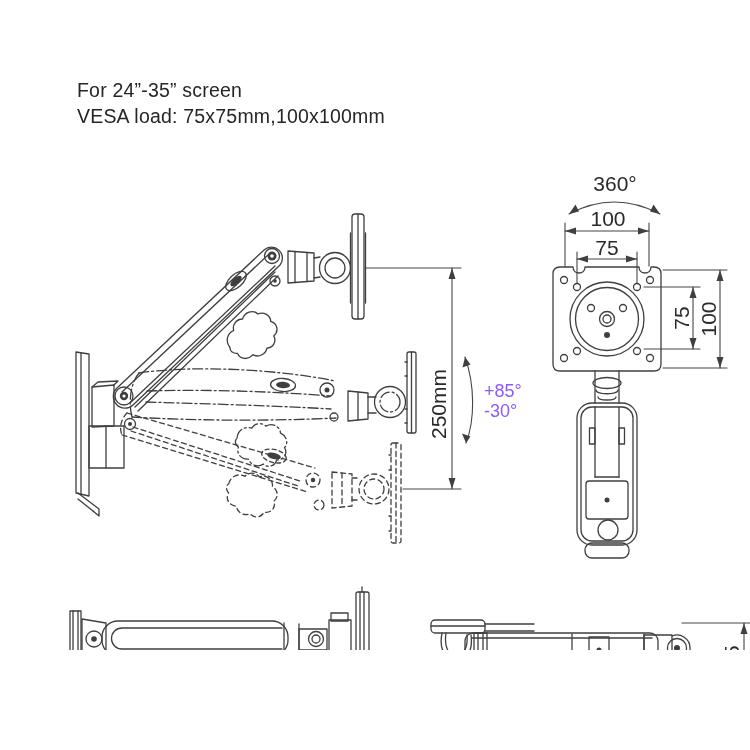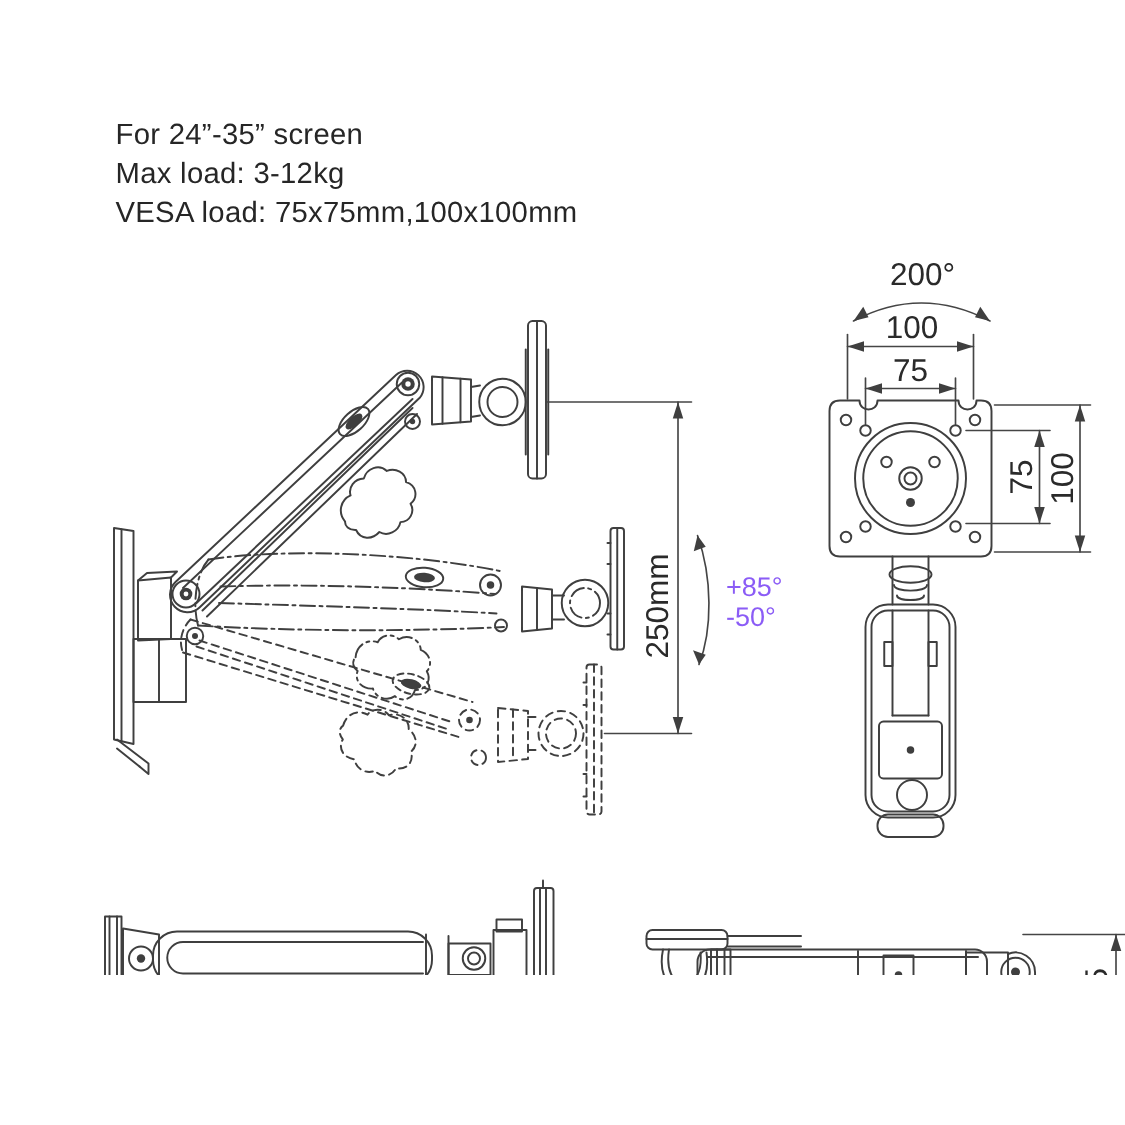--- a/index.html
+++ b/index.html
@@ -16,21 +16,20 @@
   .dim{fill:none;stroke:#454545;stroke-width:1.1;stroke-linecap:round;}
   .fl{fill:#3f3f3f;stroke:none;}
 </style>
 </head>
 <body>
 
 <div class="page">
 
   <div class="specs">
     <div>For 24”-35” screen</div>
-    <div>Max load: 3-12kg</div>
     <div>VESA load: 75x75mm,100x100mm</div>
   </div>
 
   <svg class="art" width="750" height="750" viewBox="0 0 750 750">
     <defs>
       <path id="clamp" d="M-26 0 C-26 -8 -19 -13 -12 -11 C-10 -16 -3 -18 2 -14 C8 -18 16 -15 17 -8 C23 -6 26 1 22 6 C26 12 22 19 15 19 C14 25 7 28 2 24 C-3 28 -11 26 -13 20 C-20 21 -26 16 -24 9 C-28 6 -28 2 -26 0 Z"></path>
       <g id="logo">
         <ellipse rx="12.5" ry="6.5"></ellipse>
         <ellipse rx="7" ry="3.2" class="fl"></ellipse>
       </g>
@@ -308,23 +307,23 @@
       <g>
         <line class="dim" x1="650" y1="623" x2="719" y2="623"></line>
         <line class="dim" x1="672" y1="690" x2="719" y2="690"></line>
         <line class="dim" x1="712" y1="623" x2="712" y2="690"></line>
         <path class="fl" d="M712 623 L708.5 634 L715.5 634 Z"></path>
         <path class="fl" d="M712 690 L708.5 679 L715.5 679 Z"></path>
       </g>
     </g>
   </svg>
 
-  <div class="lbl" style="left:583px;top:184px;">200°</div>
+  <div class="lbl" style="left:583px;top:184px;">360°</div>
   <div class="lbl" style="left:576px;top:219px;">100</div>
   <div class="lbl" style="left:575px;top:248px;">75</div>
   <div class="lbl rot" style="left:650px;top:318px;">75</div>
   <div class="lbl rot" style="left:677px;top:319px;">100</div>
   <div class="lbl rot" style="left:407px;top:404px;">250mm</div>
   <div class="tiltlbl" style="left:452px;top:381px;">+85°</div>
-  <div class="tiltlbl" style="left:452px;top:401px;">-50°</div>
+  <div class="tiltlbl" style="left:452px;top:401px;">-30°</div>
   <div class="lbl rot" style="left:700px;top:657px;">95</div>
 
 </div>
 
 </body></html>

